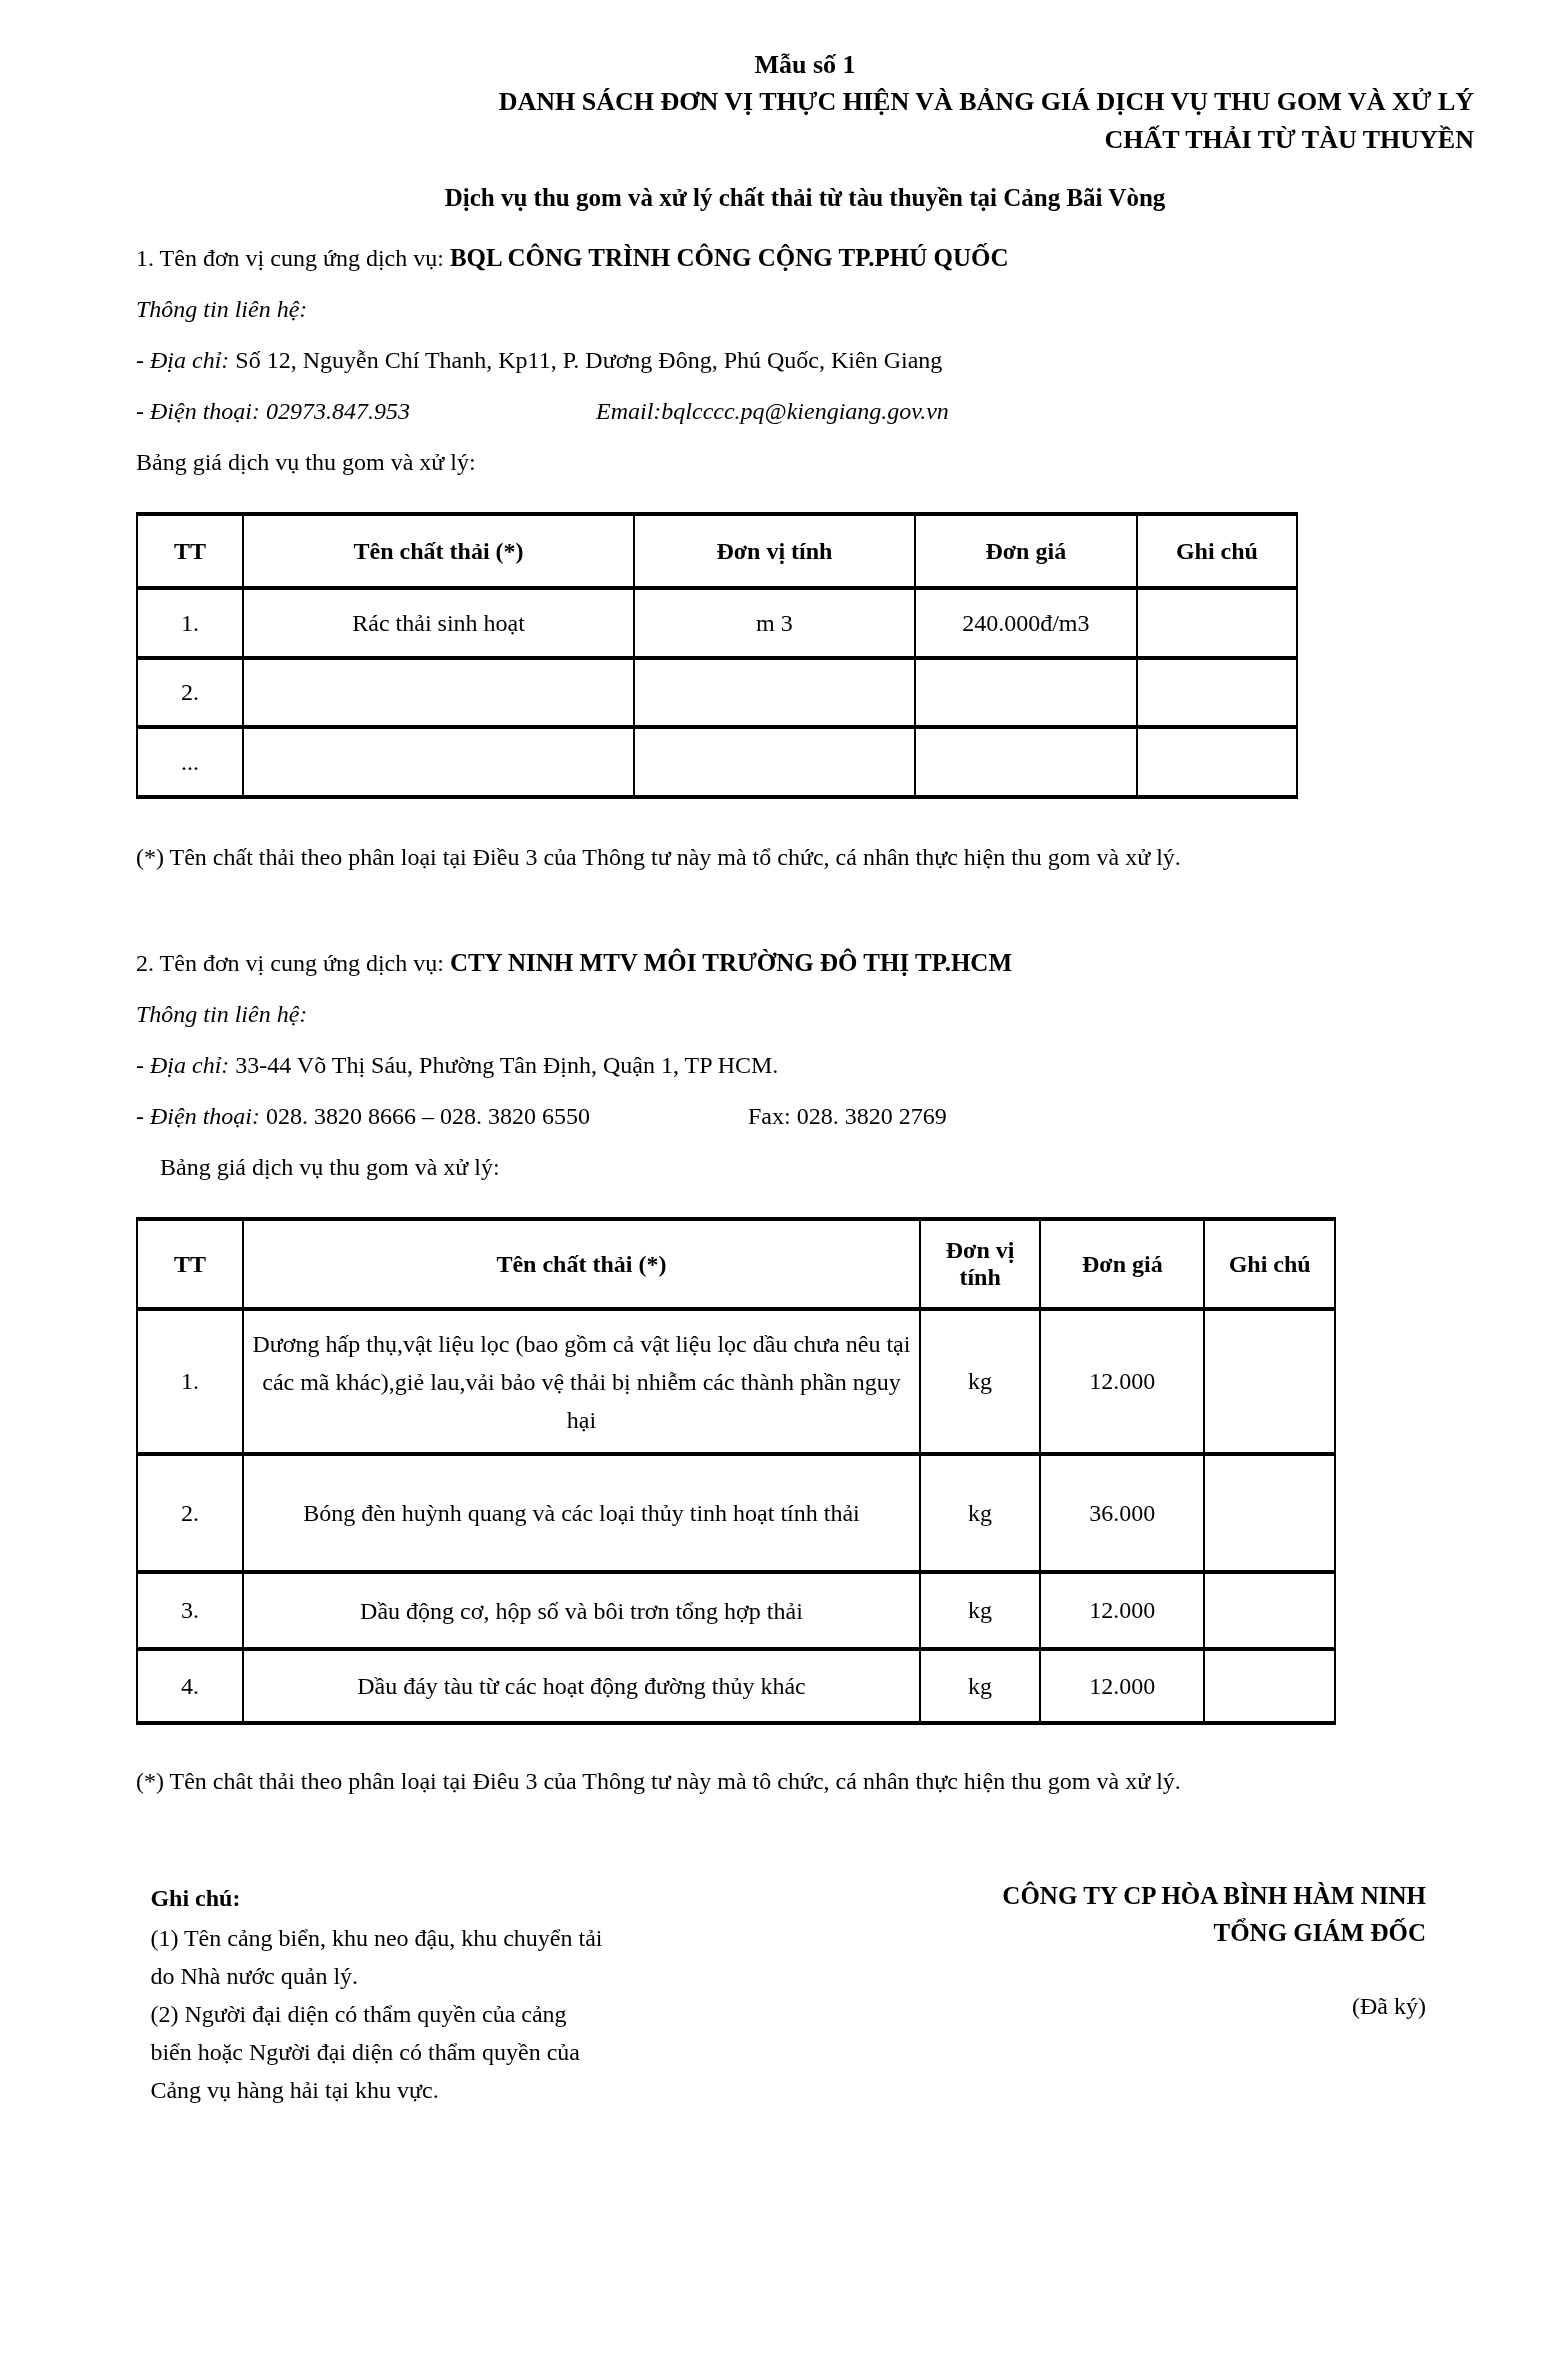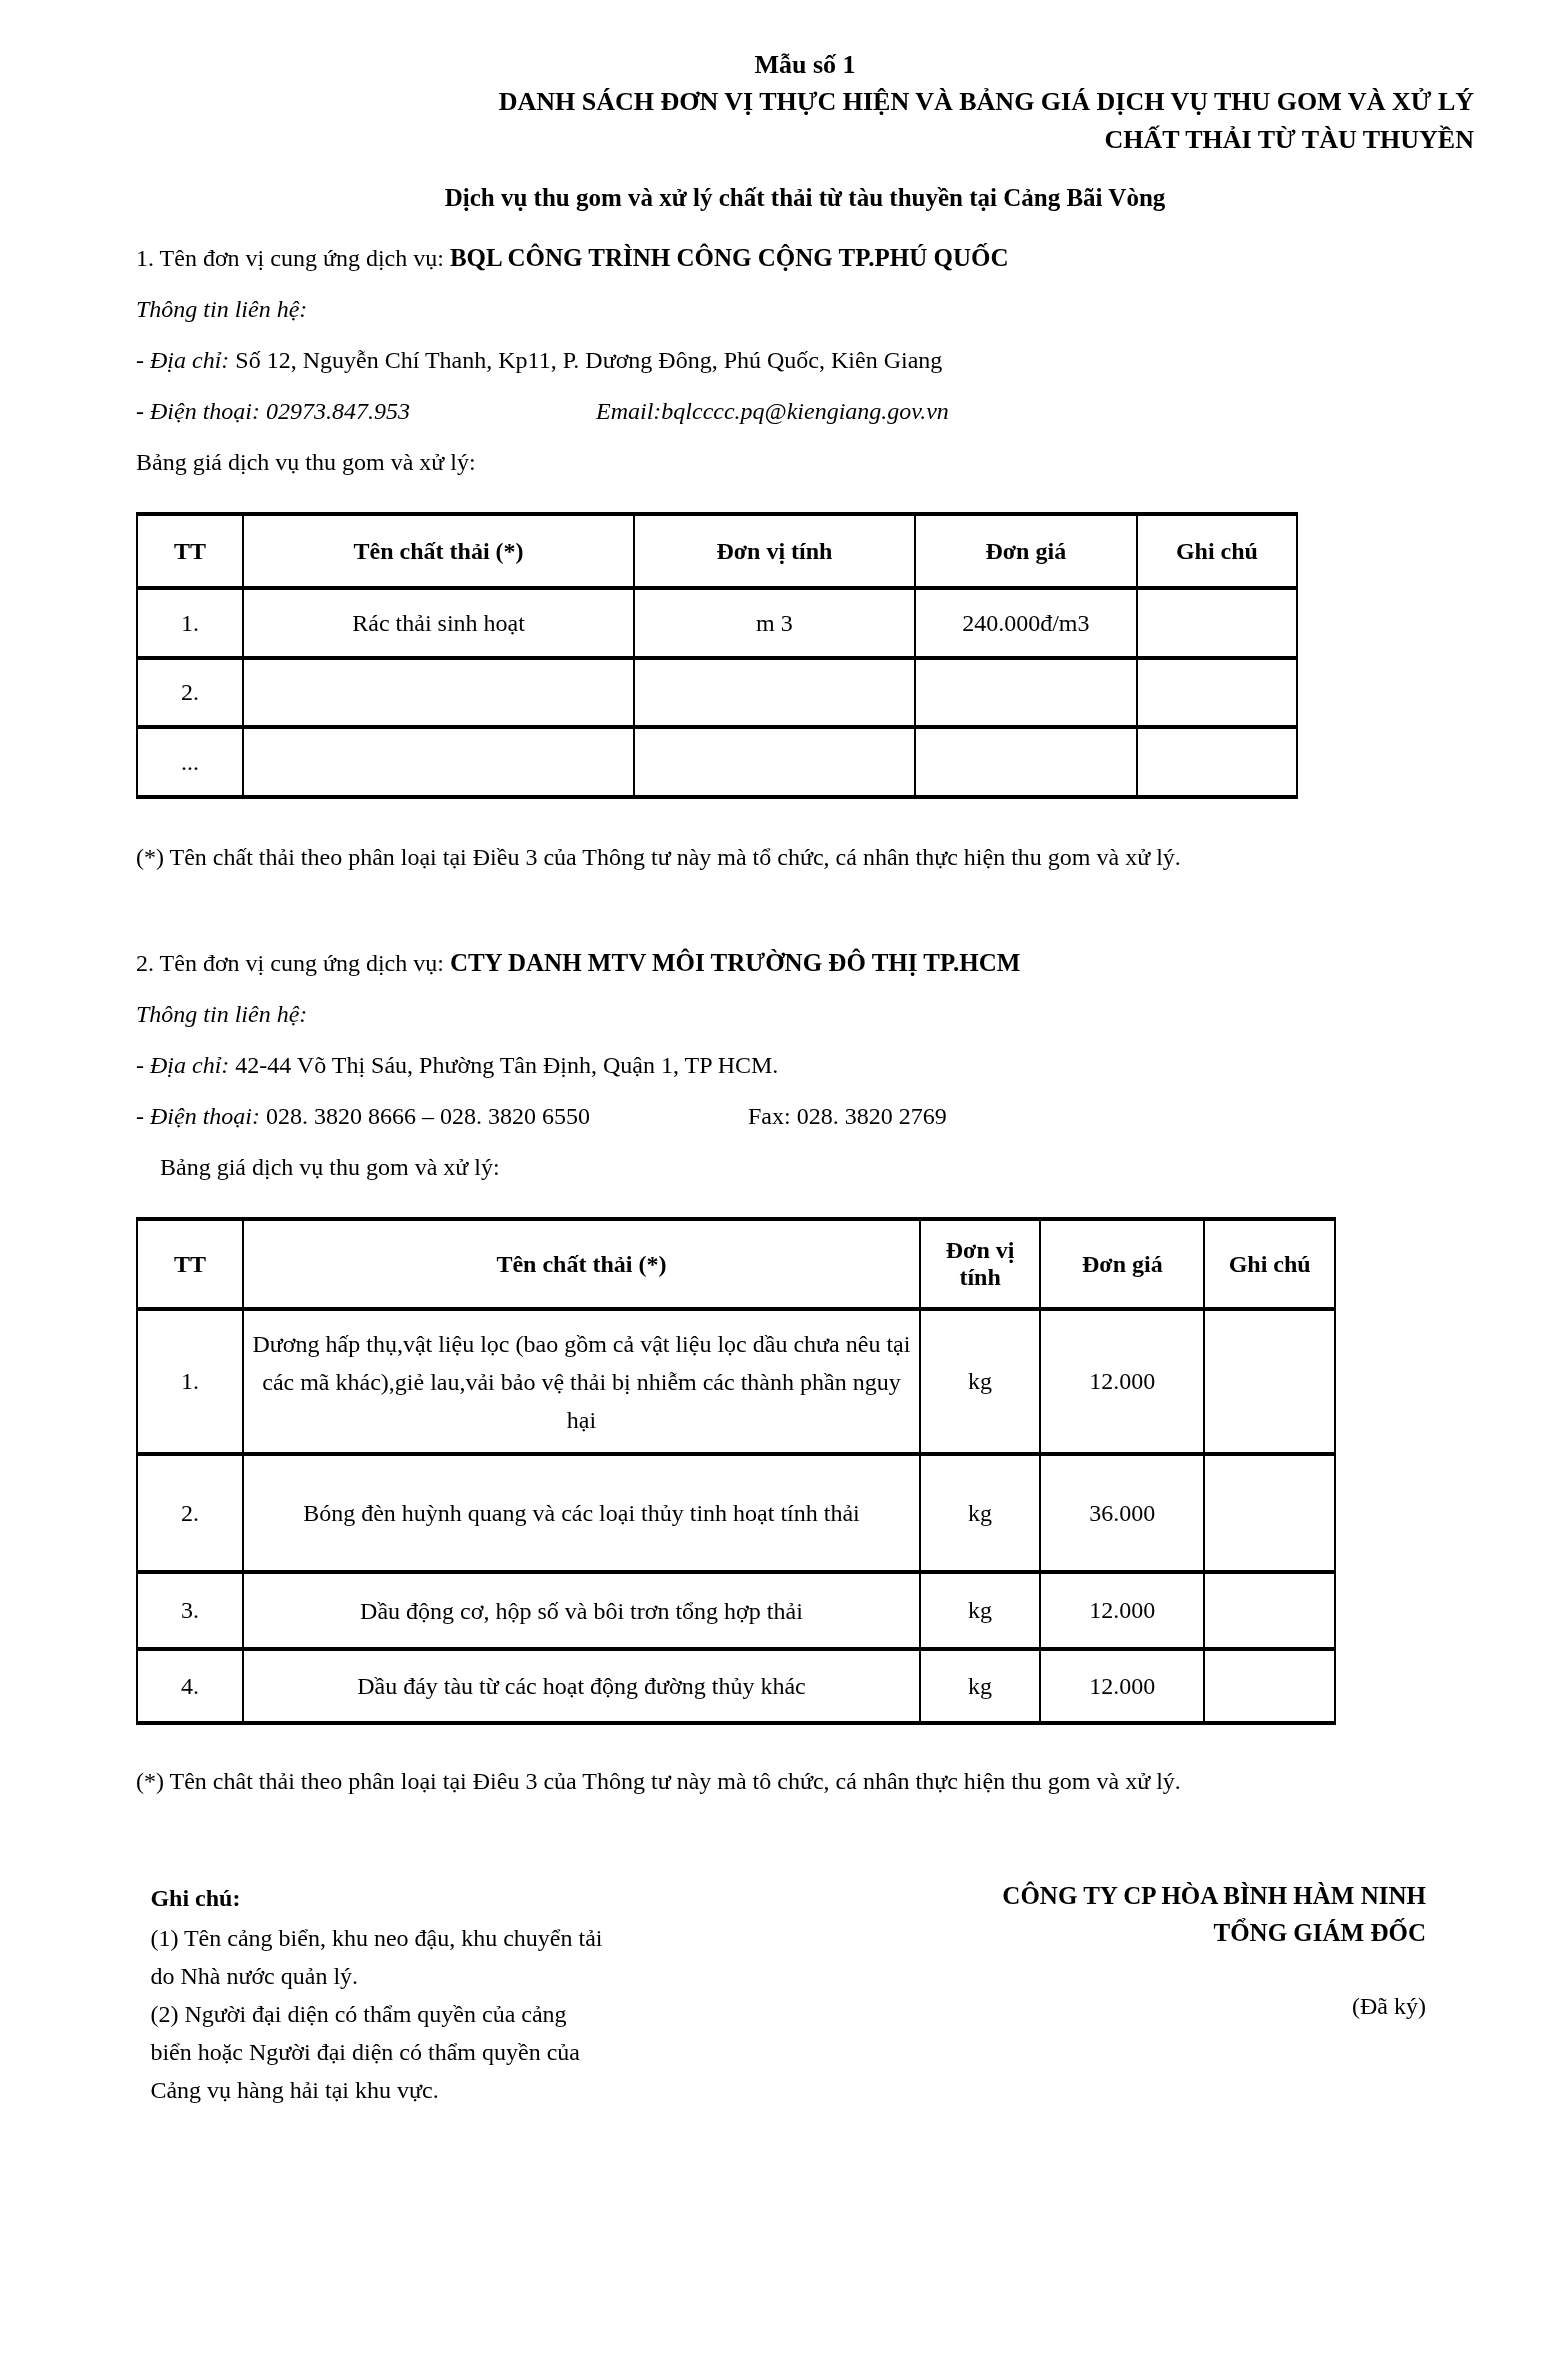--- a/index.html
+++ b/index.html
@@ -151,26 +151,26 @@
       </tr>
     </tbody>
       </table>
 
     <div class="footnote">(*) Tên chất thải theo phân loại tại Điều 3 của Thông tư này mà tổ chức, cá nhân thực hiện thu gom và xử lý.</div>
   </div>
 
   <div>
     <div class="line p2-start">
       <span>2. Tên đơn vị cung ứng dịch vụ:</span>
-      <span class="provider-name">CTY DANH MTV MÔI TRƯỜNG ĐÔ THỊ TP.HCM</span>
+      <span class="provider-name">CTY NINH MTV MÔI TRƯỜNG ĐÔ THỊ TP.HCM</span>
     </div>
     <div class="line italic">Thông tin liên hệ:</div>
     <div class="line">
       <span class="italic">- Địa chỉ:</span>
-      <span>42-44 Võ Thị Sáu, Phường Tân Định, Quận 1, TP HCM.</span>
+      <span>33-44 Võ Thị Sáu, Phường Tân Định, Quận 1, TP HCM.</span>
     </div>
     <div class="line">
       <span class="italic">- Điện thoại:</span>
       <span>028. 3820 8666 – 028. 3820 6550</span>
       <span class="gap-tab-2">Fax: 028. 3820 2769</span>
     </div>
     <div class="line indent-sm">Bảng giá dịch vụ thu gom và xử lý:</div>
 
     <table class="price-table table-2">
       <colgroup>

